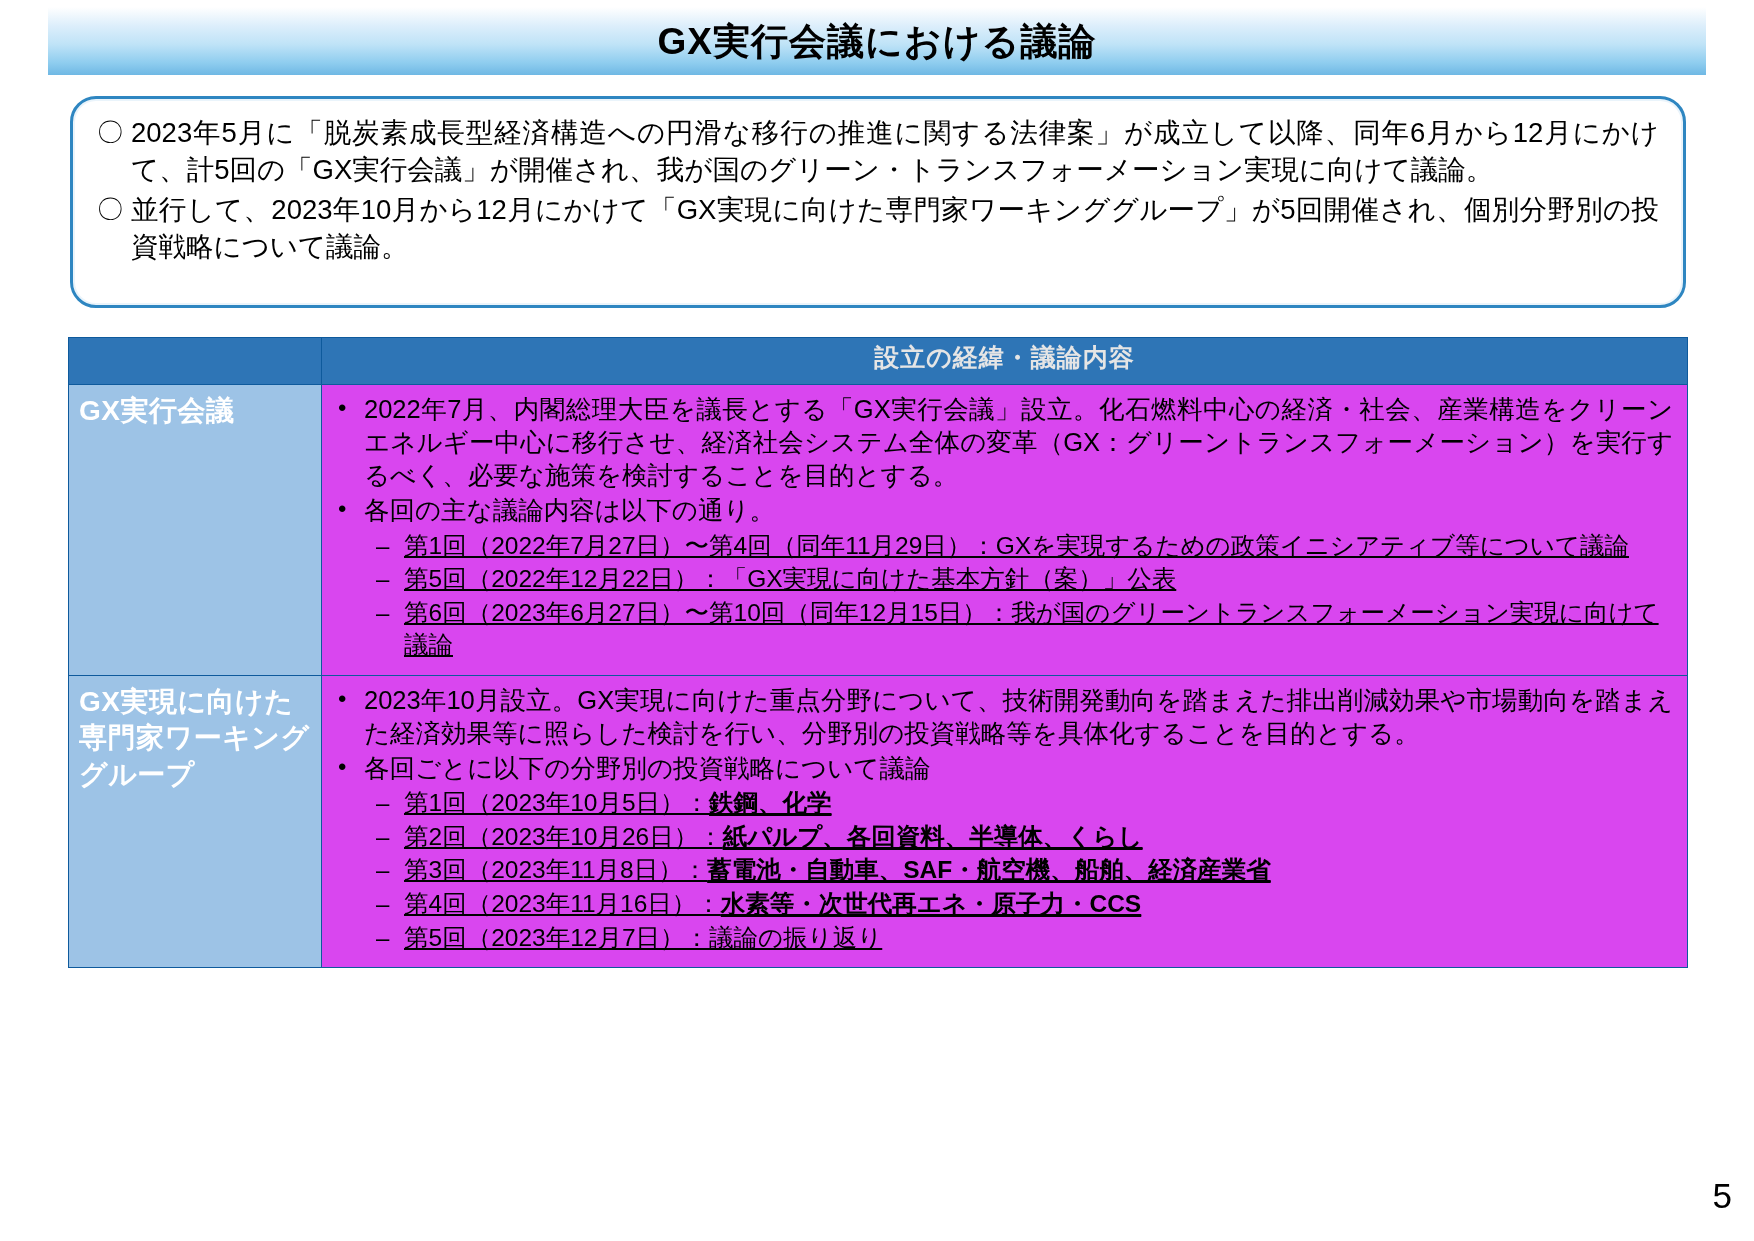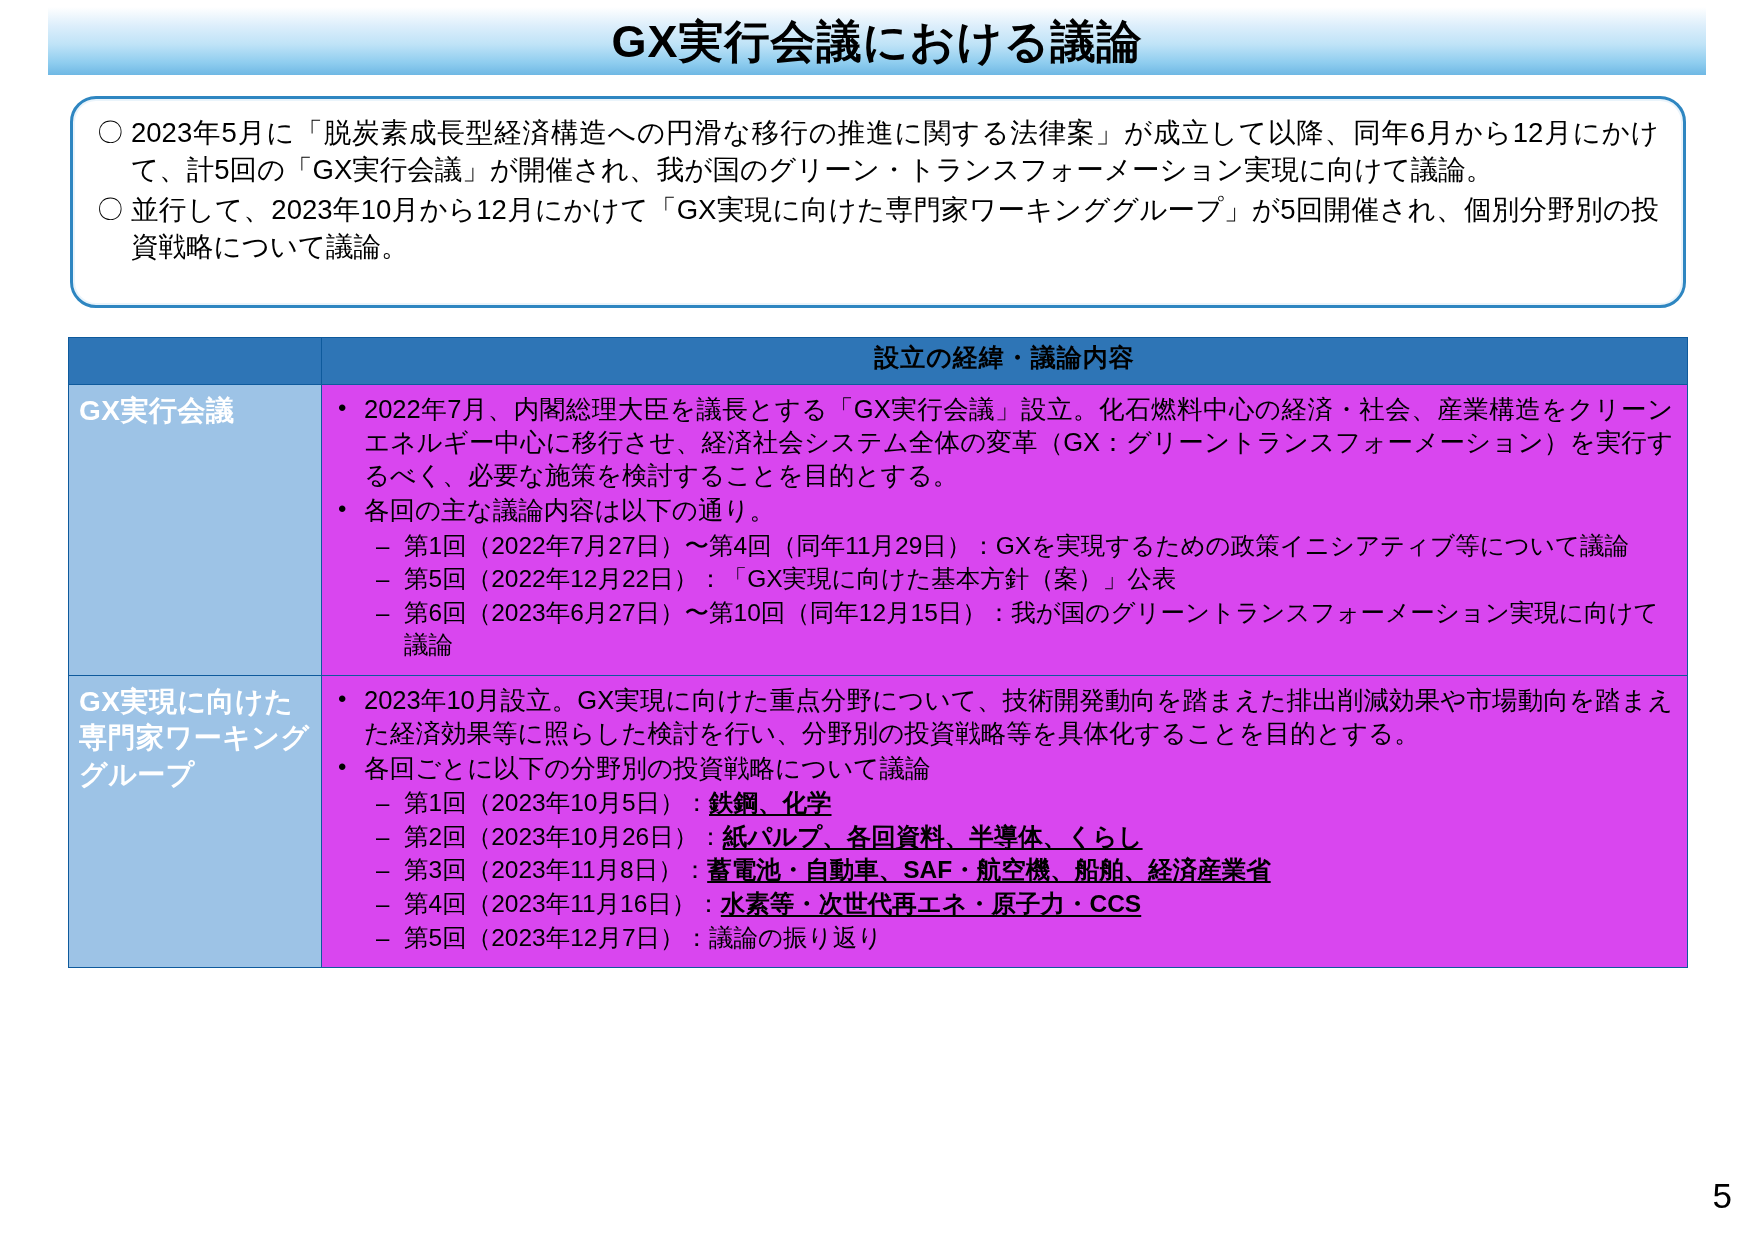--- a/index.html
+++ b/index.html
@@ -28,21 +28,21 @@
     top: 6px;
     width: 1658px;
     height: 68px;
     background: linear-gradient(to bottom, #ffffff 0%, #dceefb 28%, #bfe3f7 55%, #8fcdef 82%, #6fb8e4 100%);
     border-top: 1px solid #ffffff;
     display: flex;
     align-items: center;
     justify-content: center;
   }
   .title-band .title-text {
-    font-size: 45px;
+    font-size: 37px;
     font-weight: bold;
     letter-spacing: 1px;
     color: #000000;
     line-height: 1;
   }
 
   
   .lead-box {
     position: absolute;
     left: 70px;
@@ -88,21 +88,21 @@
     border: 1px solid #0e5a9c;
     vertical-align: top;
   }
   .hdr-left {
     width: 250px;
     background: #2e75b6;
     height: 38px;
   }
   .hdr-right {
     background: #2e75b6;
-    color: #000000;
+    color: #e5e5e5;
     font-size: 25px;
     font-weight: bold;
     text-align: center;
     height: 38px;
     padding: 3px 0 5px 0;
     letter-spacing: 1px;
   }
   .row-label {
     width: 250px;
     background: #9dc3e6;
@@ -137,20 +137,21 @@
     content: "•";
     position: absolute;
     left: 6px;
     top: -1px;
     font-size: 24px;
   }
   ul.lv2 {
     list-style: none;
     margin: 0 0 0 0;
     padding: 0;
+    text-decoration: underline;
   }
   ul.lv2 > li {
     position: relative;
     padding-left: 36px;
     font-size: 24.5px;
     line-height: 1.33;
     margin-bottom: 1px;
     text-align: left;
   }
   ul.lv2 > li::before {

